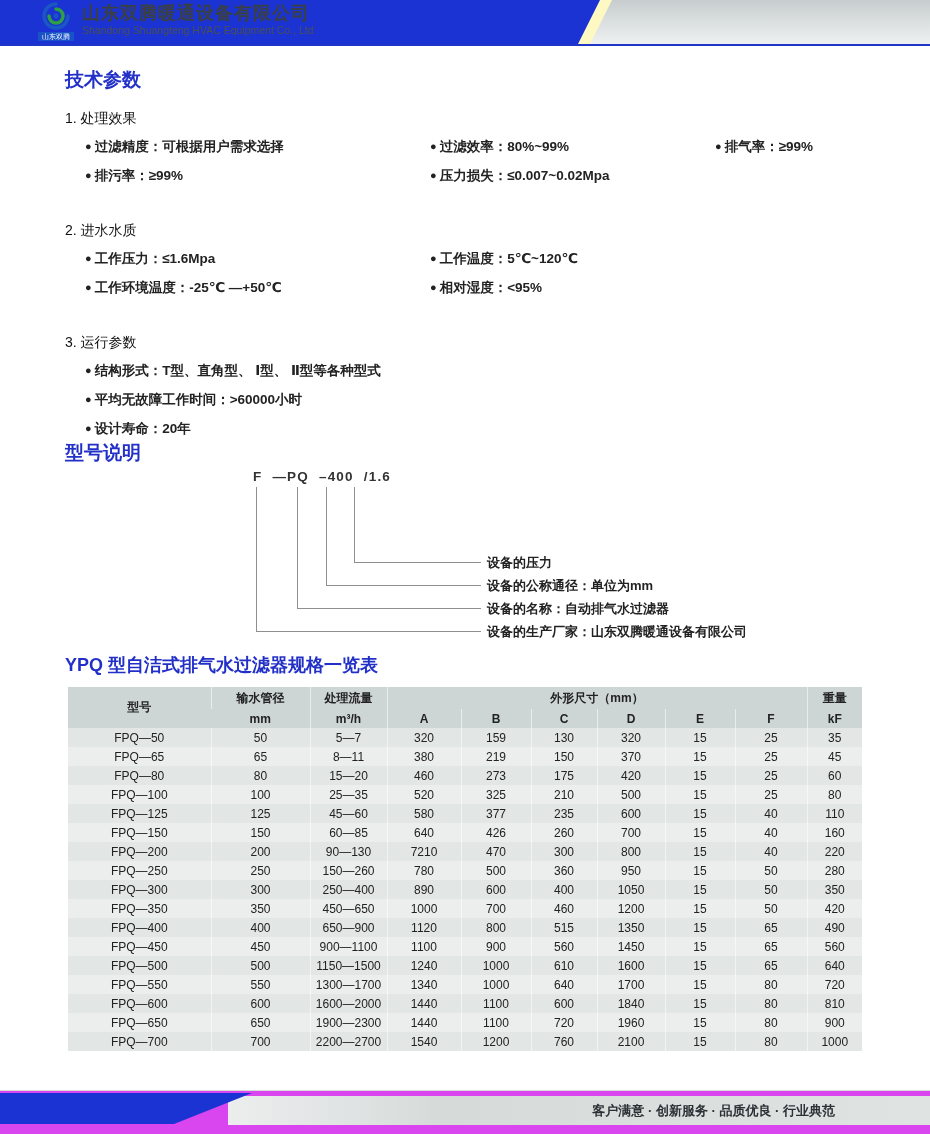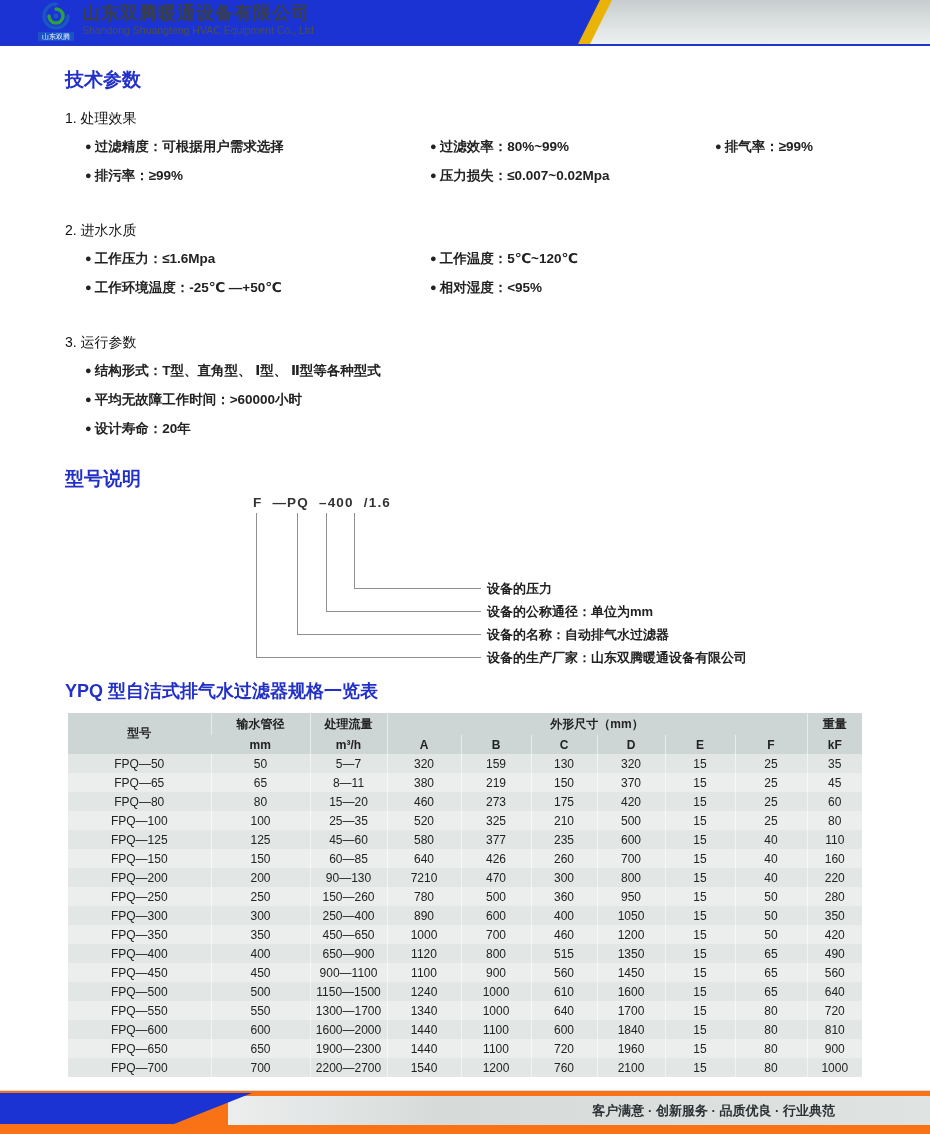--- a/index.html
+++ b/index.html
@@ -2,40 +2,40 @@
 <html><head>
 <meta charset="utf-8">
 <style>
   html,body{margin:0;padding:0;}
   body{
     width:930px;height:1134px;position:relative;background:#ffffff;
     font-family:"Liberation Sans","DejaVu Sans",sans-serif;color:#222;
     overflow:hidden;
   }
   
-  .header{position:relative;height:44px;background:#eab308;border-bottom:2px solid #2036c8;}
+  .header{position:relative;height:44px;background:#fef9c3;border-bottom:2px solid #2036c8;}
   .header-gray{
     position:absolute;right:0;top:0;height:44px;width:348px;
     background:linear-gradient(#c7cdce,#eef1f1);
     clip-path:polygon(30px 0,348px 0,348px 44px,8px 44px);
   }
   .header-blue{
     position:absolute;left:0;top:0;height:44px;width:600px;background:#1b33d2;
     clip-path:polygon(0 0,600px 0,578px 44px,0 44px);
   }
   .logo-block{position:absolute;left:38px;top:2px;width:36px;text-align:center;}
   .logo-caption{display:block;background:#1a52c8;color:#fff;font-size:7px;line-height:9px;
     border-radius:1px;margin-top:-2px;white-space:nowrap;}
   .company-block{position:absolute;left:82px;top:3px;white-space:nowrap;}
   .company-cn{font-size:18px;font-weight:bold;color:#3b4043;letter-spacing:1px;line-height:21px;}
   .company-en{font-size:10.5px;color:#4a4f52;line-height:13px;}
   
   .content{padding:0 66px 0 65px;}
   .blue-title{color:#2230c8;font-size:19px;font-weight:bold;line-height:24px;margin:22px 0 0;}
-  .blue-title.t2{margin-top:28px;}
+  .blue-title.t2{margin-top:2px;}
   .blue-title.t3{font-size:18px;margin-top:12px;}
   .num-heading{font-size:14px;color:#111;line-height:20px;margin:16px 0 0;}
   .num-heading.gap{margin-top:34px;}
   .bullet-row{display:flex;margin:8px 0 0;padding-left:20px;font-size:13.5px;
     font-weight:bold;line-height:21px;}
   .bcol-a{width:345px;} .bcol-b{width:285px;} .bcol-c{flex:1;}
   .bullet::before{content:"●";font-size:11px;margin-right:3px;vertical-align:1px;}
   
   .diagram{position:relative;margin:4px 0 0 188px;height:172px;}
   .model-code{font-size:13.5px;font-weight:bold;letter-spacing:1.2px;word-spacing:5px;
@@ -54,21 +54,21 @@
   table.spec th,table.spec td{text-align:center;padding:0;font-weight:normal;
     border-left:1px solid rgba(255,255,255,.55);}
   table.spec th:first-child,table.spec td:first-child{border-left:none;}
   table.spec thead th{background:#ced5d5;font-weight:bold;font-size:12px;}
   table.spec thead tr.h1 th{height:22px;}
   table.spec thead tr.h2 th{height:19px;}
   table.spec tbody td{height:19px;}
   table.spec tbody tr:nth-child(odd) td{background:#e2e6e5;}
   table.spec tbody tr:nth-child(even) td{background:#ebeeed;}
   
-  .footer{position:absolute;left:0;bottom:0;width:930px;height:43px;background:#f97316;
+  .footer{position:absolute;left:0;bottom:0;width:930px;height:43px;background:#d946ef;
     border-top:1px solid #d9dbdb;}
   .footer-gray{position:absolute;left:228px;right:0;top:5px;height:29px;
     background:linear-gradient(90deg,#eceeee,#d6dbda 30%,#dfe3e2);}
   .footer-blue{position:absolute;left:0;top:2px;width:252px;height:31px;background:#1b33d2;
     clip-path:polygon(0 0,252px 0,174px 31px,0 31px);}
   .slogan{position:absolute;right:95px;top:11px;font-size:13px;font-weight:bold;color:#2b3034;}
 </style>
 </head>
 <body>
 

